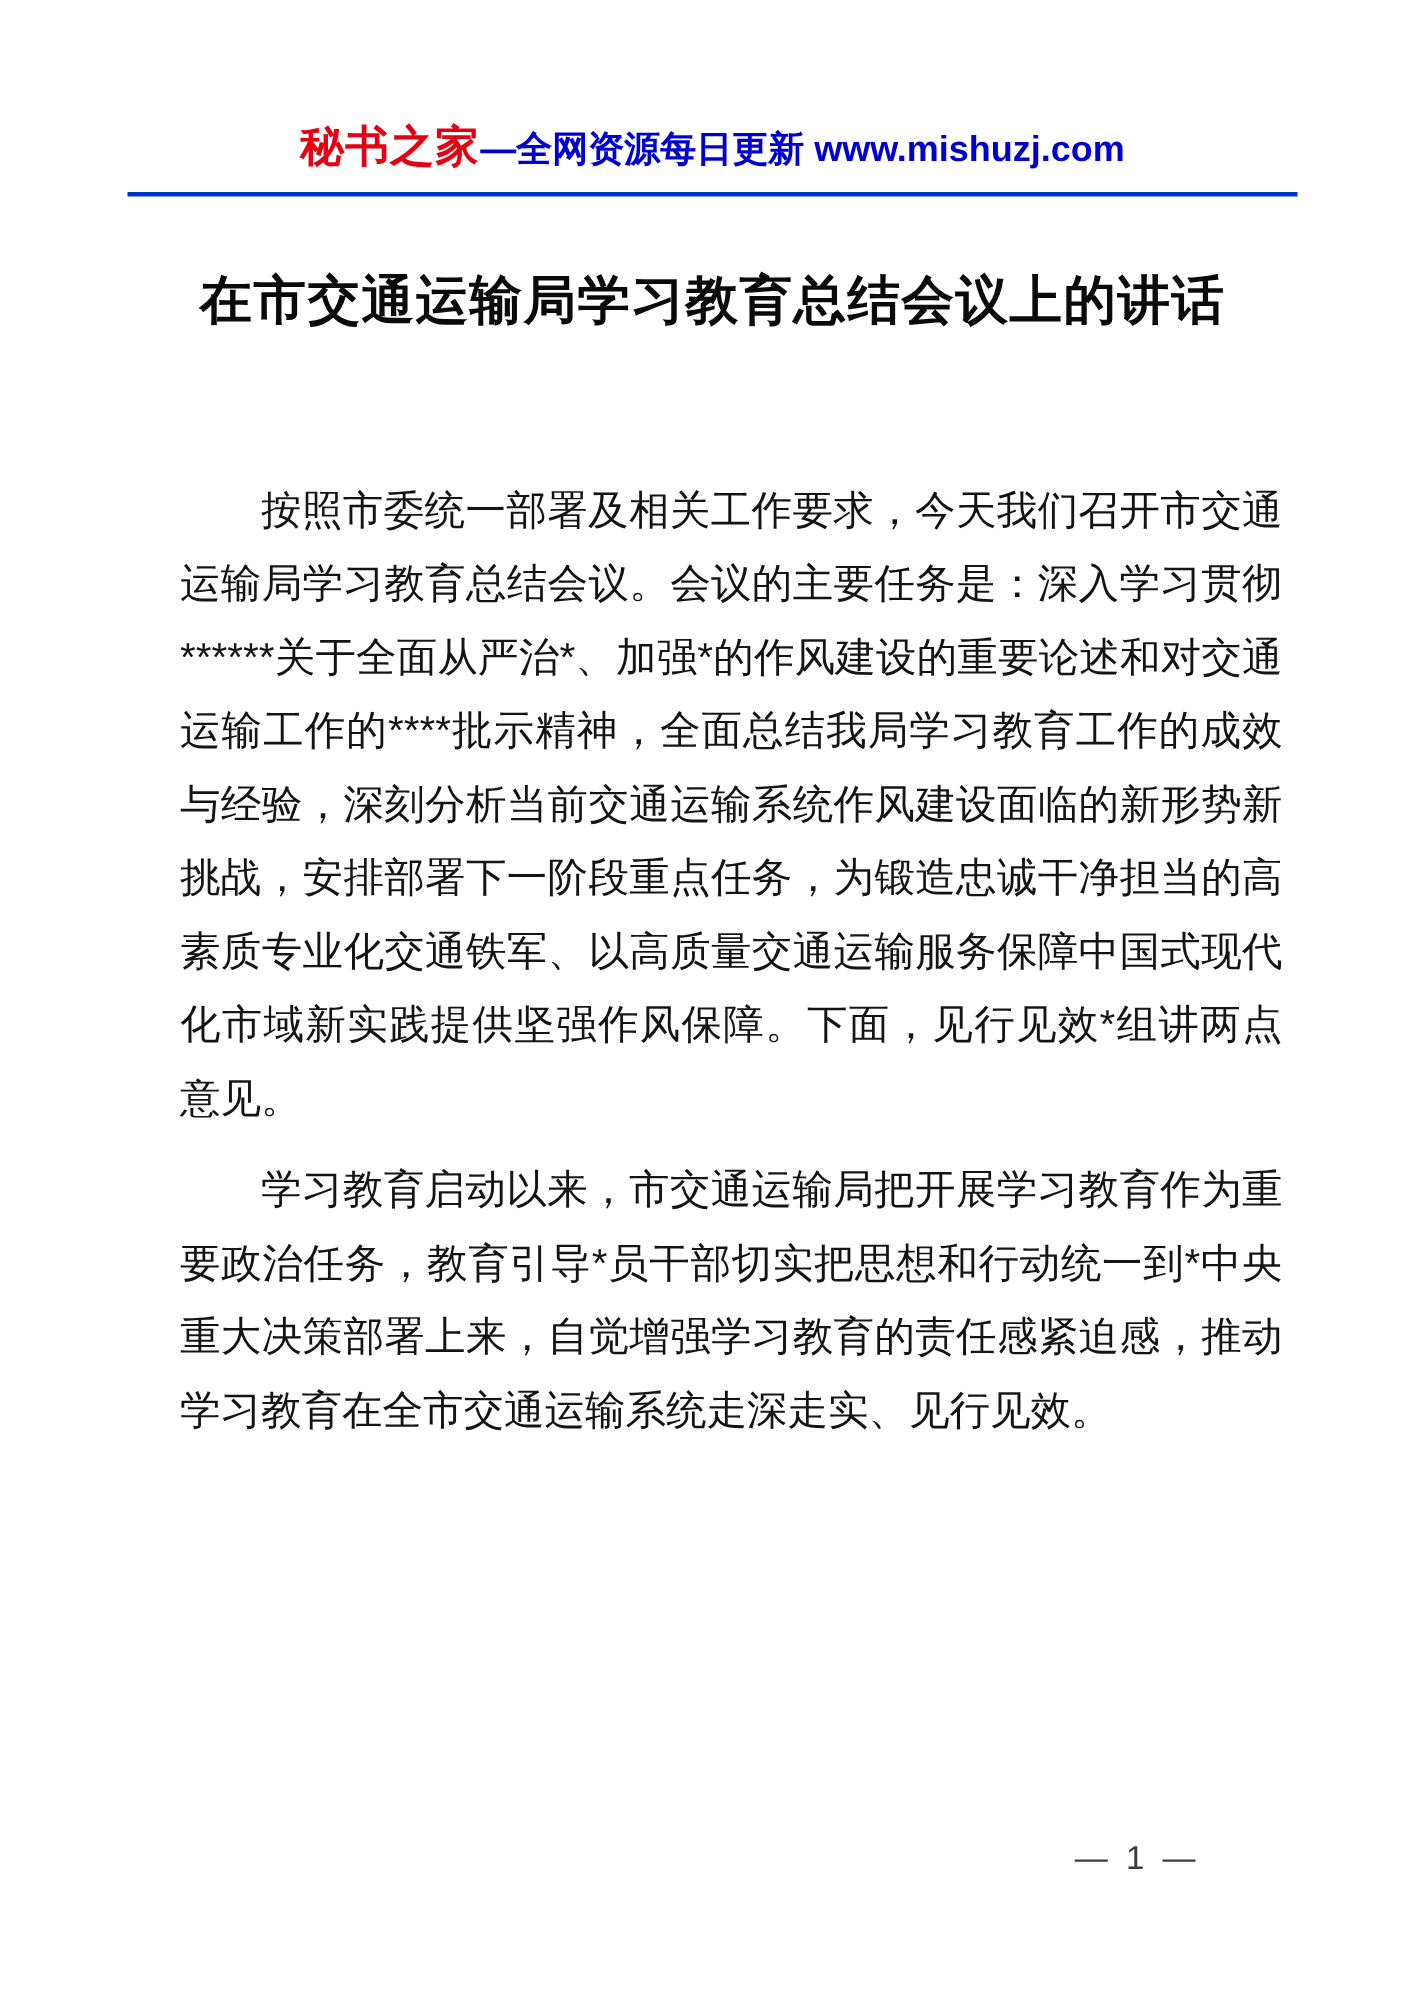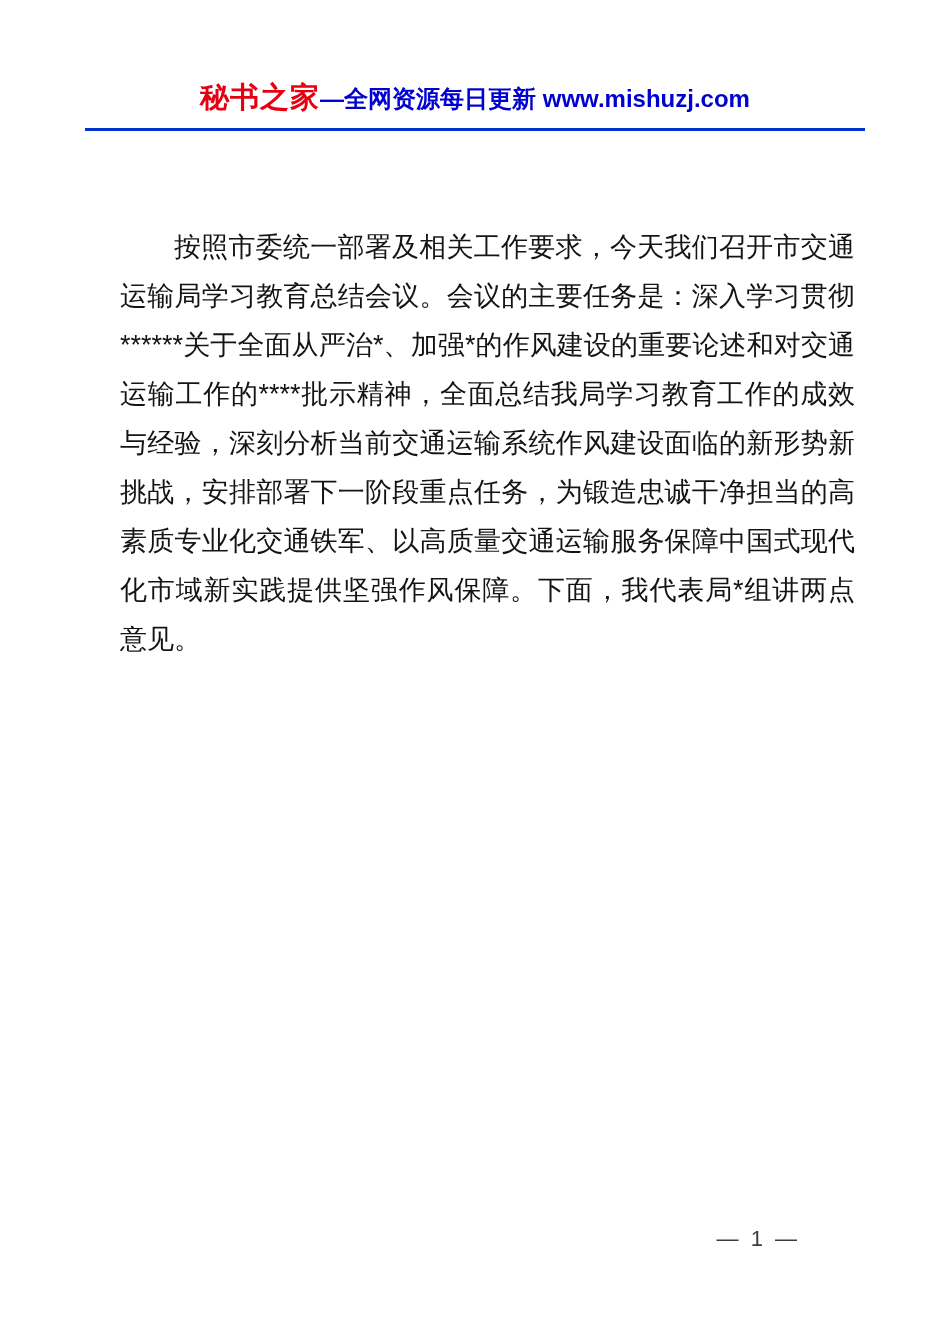--- a/index.html
+++ b/index.html
@@ -78,23 +78,25 @@
 <body>
 
 <div class="page">
 
   <div class="header">
     <span class="brand">秘书之家</span><span class="tagline">—全网资源每日更新 </span><span class="url">www.mishuzj.com</span>
   </div>
 
   <hr class="header-rule">
 
+  <h1 class="doc-title">在市交通运输局学习教育总结会议上的讲话</h1>
 
   <div class="doc-body">
 
-    <p class="para">按照市委统一部署及相关工作要求，今天我们召开市交通运输局学习教育总结会议。会议的主要任务是：深入学习贯彻******关于全面从严治*、加强*的作风建设的重要论述和对交通运输工作的****批示精神，全面总结我局学习教育工作的成效与经验，深刻分析当前交通运输系统作风建设面临的新形势新挑战，安排部署下一阶段重点任务，为锻造忠诚干净担当的高素质专业化交通铁军、以高质量交通运输服务保障中国式现代化市域新实践提供坚强作风保障。下面，我代表局*组讲两点意见。</p>
+    <p class="para">按照市委统一部署及相关工作要求，今天我们召开市交通运输局学习教育总结会议。会议的主要任务是：深入学习贯彻******关于全面从严治*、加强*的作风建设的重要论述和对交通运输工作的****批示精神，全面总结我局学习教育工作的成效与经验，深刻分析当前交通运输系统作风建设面临的新形势新挑战，安排部署下一阶段重点任务，为锻造忠诚干净担当的高素质专业化交通铁军、以高质量交通运输服务保障中国式现代化市域新实践提供坚强作风保障。下面，见行见效*组讲两点意见。</p>
 
 
+    <p class="para">学习教育启动以来，市交通运输局把开展学习教育作为重要政治任务，教育引导*员干部切实把思想和行动统一到*中央重大决策部署上来，自觉增强学习教育的责任感紧迫感，推动学习教育在全市交通运输系统走深走实、见行见效。</p>
   </div>
 
   <div class="footer-pageno">— 1 —</div>
 
 </div>
 
 </body></html>

